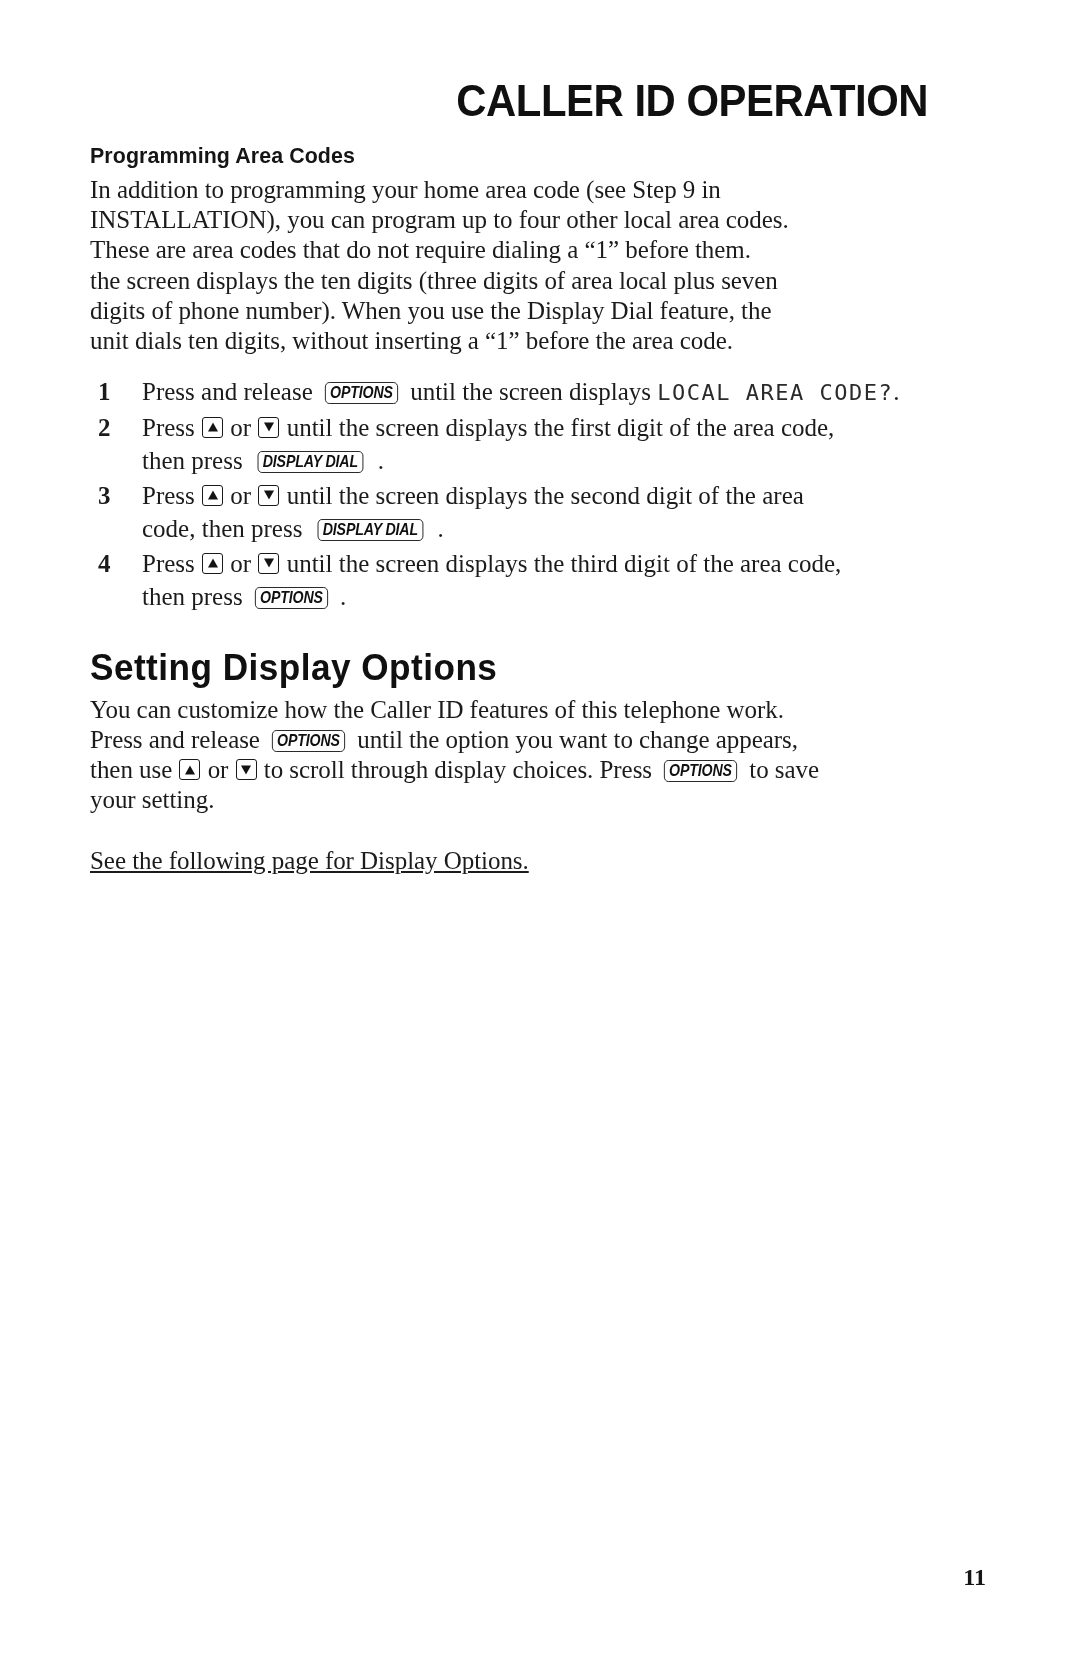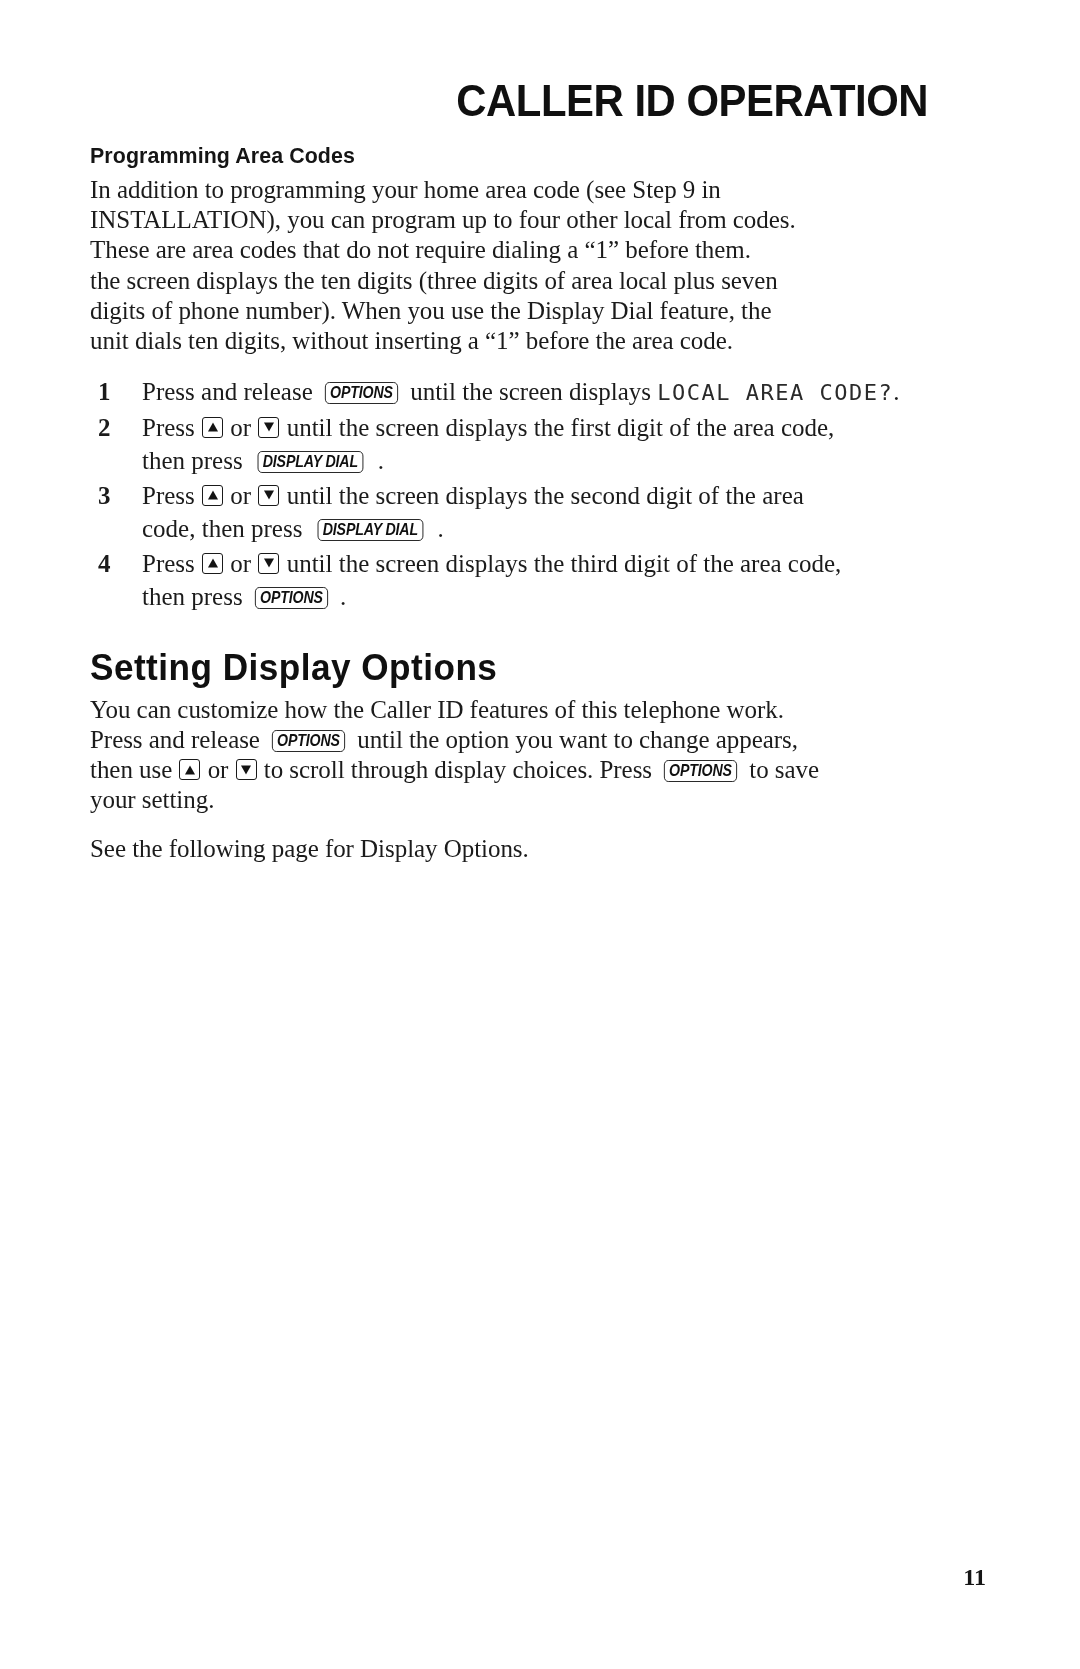--- a/index.html
+++ b/index.html
@@ -156,21 +156,22 @@
     font-weight: bold;
     font-size: 37px;
     letter-spacing: 0.5px;
     transform: scaleX(0.95);
     transform-origin: left center;
     color: #101010;
     margin: 34px 0 6px 0;
   }
 
   .tail-par {
-    margin-top: 18px;
+    margin-top: 30px;
+    text-decoration: underline;
   }
 
   
   .page-number {
     position: absolute;
     right: 94px;
     bottom: 78px;
     font-size: 24px;
     font-weight: bold;
     color: #151515;
@@ -181,21 +182,21 @@
 
 <div class="page">
   <div class="content">
 
     <h1 class="chapter-title">CALLER ID OPERATION</h1>
 
     <h2 class="subhead">Programming Area Codes</h2>
 
     <p class="body-par">
       <span class="ln">In addition to programming your home area code (see Step 9 in</span>
-      <span class="ln">INSTALLATION), you can program up to four other local from codes.</span>
+      <span class="ln">INSTALLATION), you can program up to four other local area codes.</span>
       <span class="ln">These are area codes that do not require dialing a “1” before them.</span>
       <span class="ln">the screen displays the ten digits (three digits of area local plus seven</span>
       <span class="ln">digits of phone number). When you use the Display Dial feature, the</span>
       <span class="ln">unit dials ten digits, without inserting a “1” before the area code.</span>
     </p>
 
     <ol class="steps">
 
       <li class="step">
         <span class="step-num">1</span>

